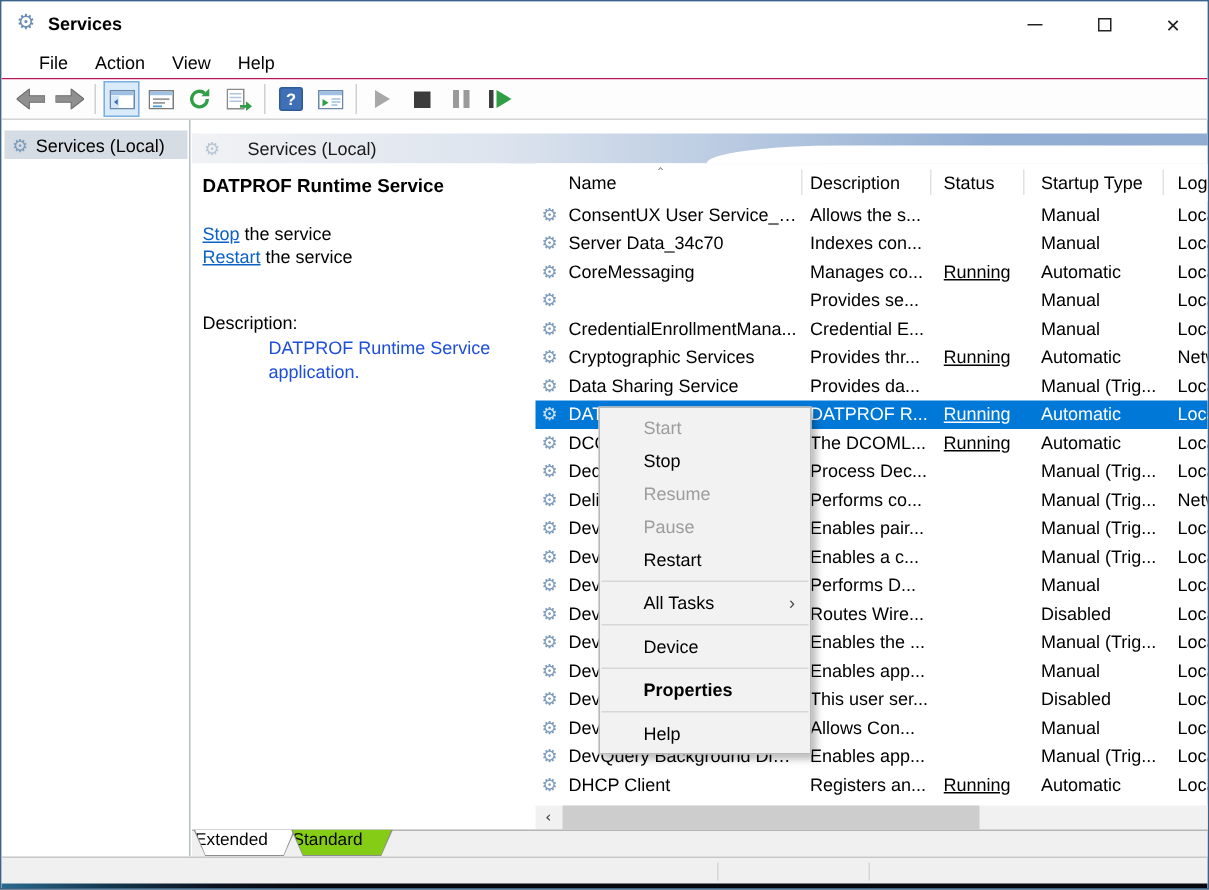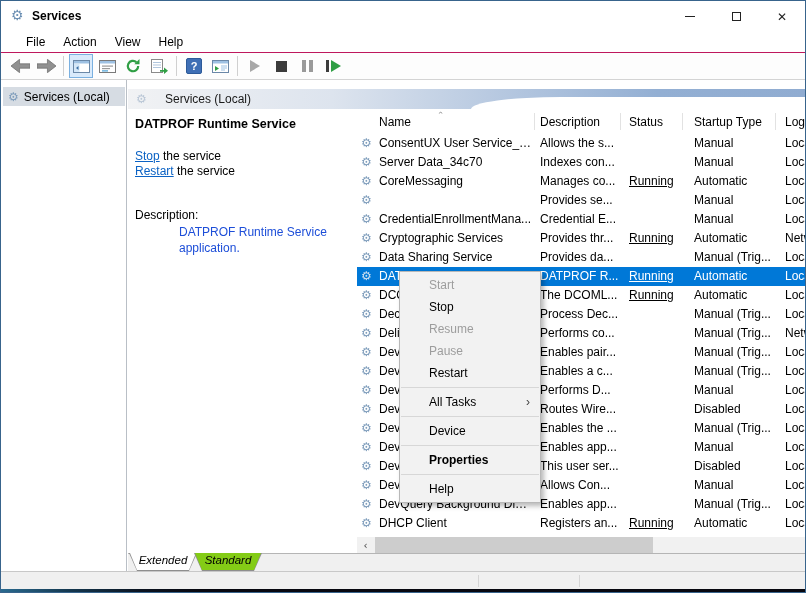--- a/index.html
+++ b/index.html
@@ -88,21 +88,21 @@
   .menu-item{position:relative;height:22px;line-height:22px;padding-left:29px;font-size:12px;color:#000;}
   .menu-item.disabled{color:#9d9d9d;}
   .menu-item.bold{font-weight:bold;}
   .menu-arrow{position:absolute;right:10px;top:0;font-size:12px;color:#444;}
   .menu-sep{height:0;border-top:1px solid #d7d7d7;margin:3px 1px;}
 
   
   .tabstrip{position:absolute;left:127px;top:552px;width:679px;height:18px;background:#f0f0f0;border-top:1px solid #b5b5b5;}
   .tab{position:absolute;top:-1px;height:18px;}
   .tab-border{position:absolute;left:0;top:0;width:100%;height:100%;clip-path:polygon(0 0,100% 0,calc(100% - 8px) 100%,8px 100%);background:#8e8e8e;}
-  .tab-fill{position:absolute;left:1px;top:0;right:1px;bottom:1px;clip-path:polygon(0 0,100% 0,calc(100% - 7px) 100%,7px 100%);background:#fff;display:flex;align-items:flex-start;justify-content:center;font-style:italic;}
+  .tab-fill{position:absolute;left:1px;top:0;right:1px;bottom:1px;clip-path:polygon(0 0,100% 0,calc(100% - 7px) 100%,7px 100%);background:#fff;display:flex;align-items:flex-start;justify-content:flex-start;}
   .tab.inactive .tab-fill{background:#84cc16;}
   .tab-label{font-size:11.5px;color:#000;margin-top:1px;}
   .tab-ext{left:1px;width:68px;}
   .tab-std{left:66px;width:68px;}
   .statusbar{position:absolute;left:0;top:570px;width:100%;height:18px;background:#f0f0f0;border-top:1px solid #c8c8c8;}
   .sb-sep{position:absolute;top:3px;width:1px;height:12px;background:#d5d5d5;}
   .bottomstrip{position:absolute;left:0;top:588px;width:100%;height:5px;background:linear-gradient(90deg,#2a6a8f 0px,#14374e 70px,#0b1320 140px,#07070f 200px,#07070f 100%);}
 </style>
 </head>
 <body>

